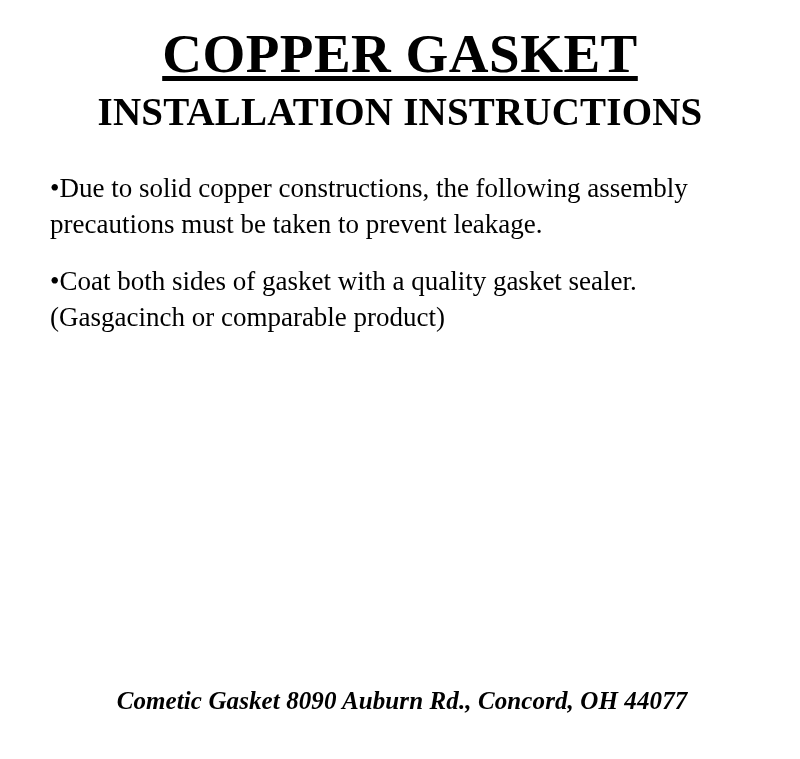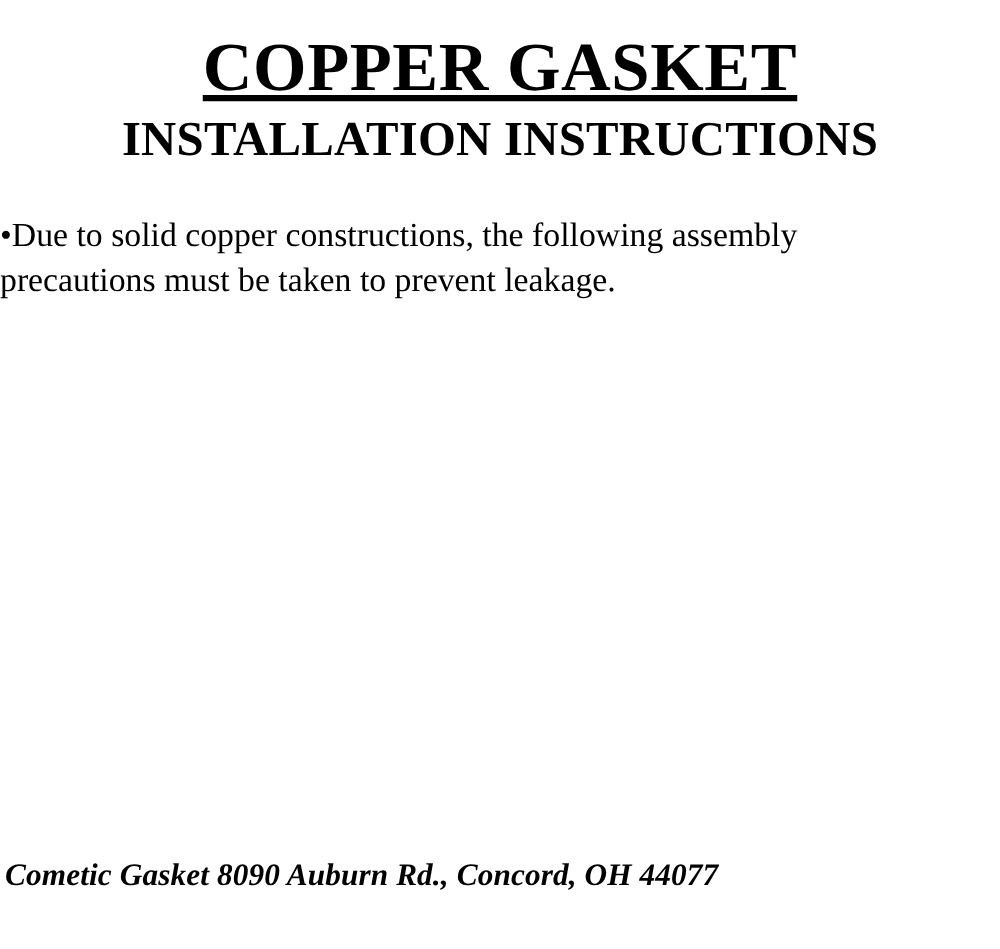--- a/index.html
+++ b/index.html
@@ -40,35 +40,36 @@
     font-weight: bold;
     font-size: 39px;
     line-height: 1.05;
     letter-spacing: 0.2px;
     text-underline-offset: 3px;
     display: inline-block;
     margin-top: 10px;
   }
   .body-block {
     margin-top: 38px;
+    padding-left: 50px;
     padding-right: 40px;
   }
   .para {
     font-family: "Liberation Serif", serif;
     font-size: 27px;
     line-height: 1.32;
     margin: 0 0 22px 0;
     white-space: pre-line;
   }
   .footer-block {
     position: absolute;
     left: 4px;
     right: 0;
     bottom: 30px;
-    text-align: left;
+    text-align: center;
   }
   .footer-line1 {
     font-family: "Liberation Serif", serif;
     font-style: italic;
     font-weight: bold;
     font-size: 25px;
     letter-spacing: 0.1px;
     margin-bottom: 14px;
   }
   .footer-line2 {
@@ -86,19 +87,20 @@
 
 <div class="page">
 
   <div class="title-block">
     <div class="title-main">COPPER GASKET</div>
     <div class="title-sub">INSTALLATION INSTRUCTIONS</div>
   </div>
 
   <div class="body-block">
     <p class="para">•Due to solid copper constructions, the following assembly precautions must be taken to prevent leakage.</p>
+    <p class="para">•Coat both sides of gasket with a quality gasket sealer. (Gasgacinch or comparable product)</p>
   </div>
 
   <div class="footer-block">
     <div class="footer-line1">Cometic Gasket 8090 Auburn Rd., Concord, OH 44077</div>
   </div>
 
 </div>
 
 </body></html>

